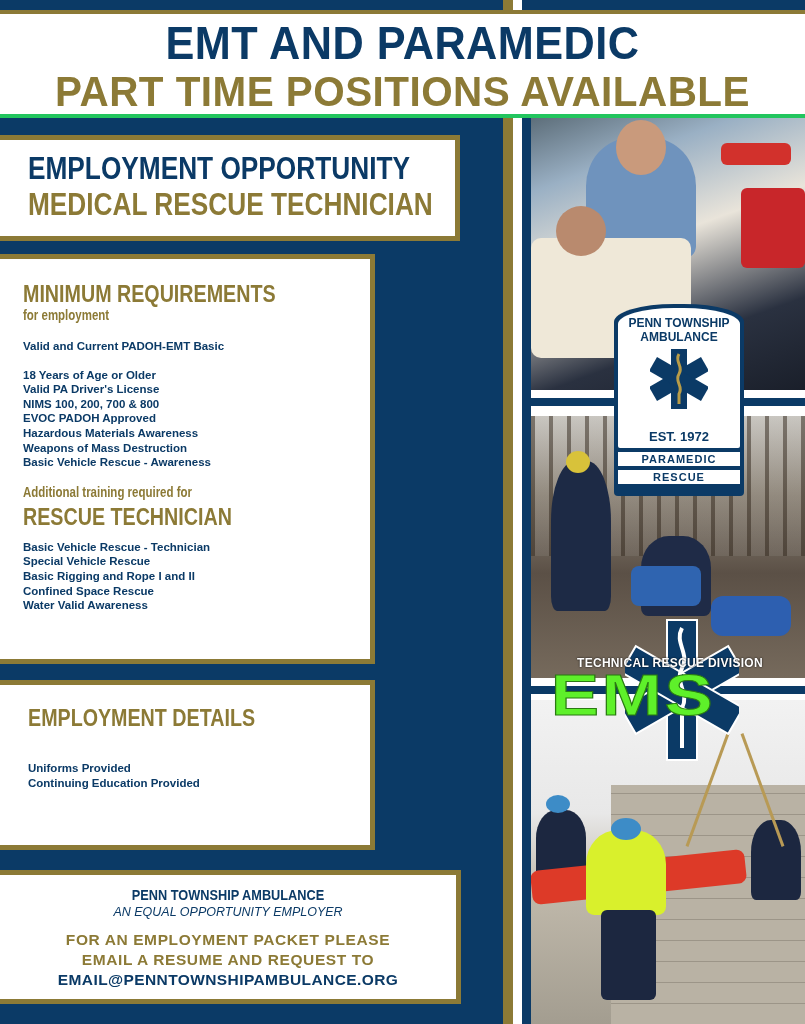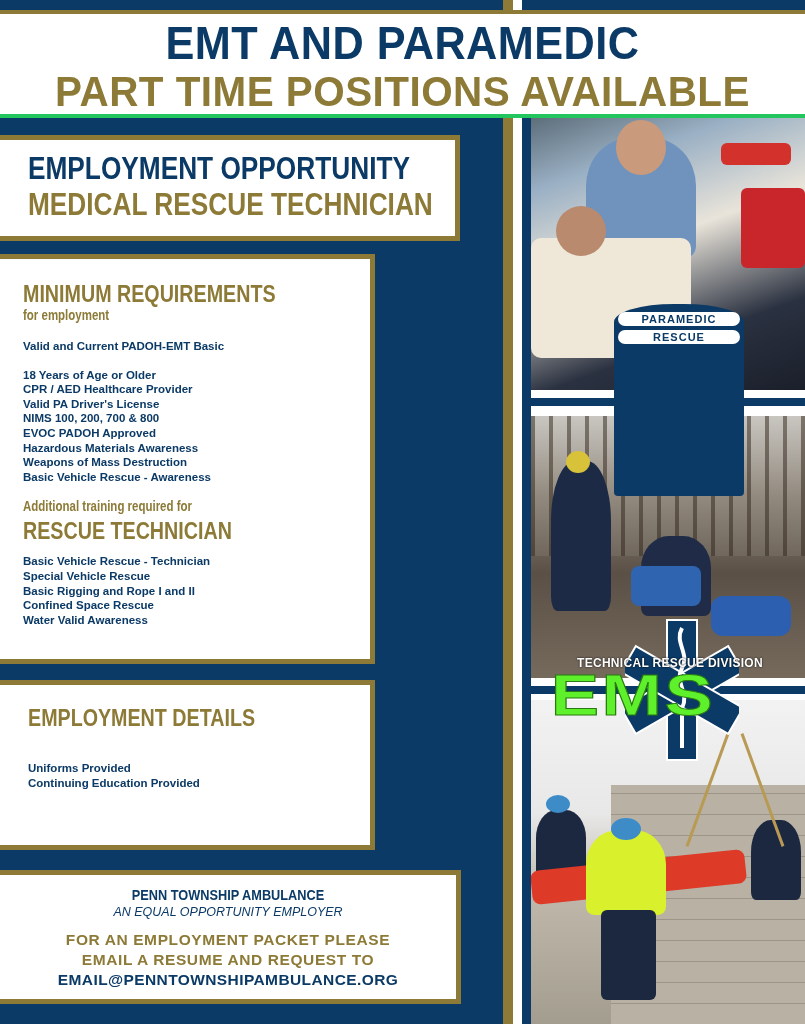--- a/index.html
+++ b/index.html
@@ -63,21 +63,21 @@
   
   .badge {
     position: absolute; left: 614px; top: 304px; width: 130px; height: 192px;
     background: #0b3a66; border-radius: 60px 60px 4px 4px / 18px 18px 4px 4px; padding: 4px;
   }
   .badge-inner { background:#fff; width:100%; height: 140px; border-radius: 56px 56px 2px 2px / 16px 16px 2px 2px; text-align:center; position: relative; }
   .badge .b1 { color:#0b3a66; font-weight:bold; font-size: 12px; padding-top: 8px; }
   .badge .b2 { color:#0b3a66; font-weight:bold; font-size: 12px; }
   .badge .star { position:absolute; left: 32px; top: 40px; }
   .badge .est { position:absolute; bottom: 4px; width:100%; color:#0b3a66; font-weight:bold; font-size: 13px; }
-  .badge .tab { background:#fff; color:#0b3a66; font-weight:bold; font-size: 11px; letter-spacing: 1px; margin-top: 4px; line-height: 14px; text-align:center;border-radius:7px; }
+  .badge .tab { background:#fff; color:#0b3a66; font-weight:bold; font-size: 11px; letter-spacing: 1px; margin-top: 4px; line-height: 14px; text-align:center; }
 
   
   .ems { position: absolute; left: 577px; top: 618px; width: 210px; height: 145px; }
   .ems .star { position: absolute; left: 48px; top: 0; }
   .ems .trd { position: absolute; top: 38px; width: 100%; color: #fff; font-weight: bold; font-size: 12px; text-shadow: 0 0 2px #000; letter-spacing: 0.3px; }
   .ems .word { position: absolute; top: 48px; width: 100%; color: #5ef02a; font-weight: bold; font-size: 58px; line-height: 58px; letter-spacing: 2px; transform: scaleX(1.25); -webkit-text-stroke: 1px #2a7a12; }
 </style>
 </head>
 <body>
 
@@ -116,20 +116,33 @@
   <div class="fig" style="left:0;top:160px;width:215px;height:34px;background:#dd3a28;border-radius:8px;transform:rotate(-6deg);"></div>
   <div class="fig" style="left:55px;top:130px;width:80px;height:85px;background:#d9f02c;"></div>
   <div class="fig" style="left:80px;top:118px;width:30px;height:22px;background:#3d8cc7;border-radius:50%;"></div>
   <div class="fig" style="left:70px;top:210px;width:55px;height:90px;background:#1c2740;border-radius:6px;"></div>
   <div class="fig" style="left:220px;top:120px;width:50px;height:80px;background:#1c2740;"></div>
   <div style="position:absolute;left:175px;top:30px;width:3px;height:120px;background:#b89a55;transform:rotate(20deg);"></div>
   <div style="position:absolute;left:230px;top:30px;width:3px;height:120px;background:#b89a55;transform:rotate(-20deg);"></div>
 </div>
 
 <div class="badge">
+  <div class="badge-inner">
+    <div class="b1">PENN TOWNSHIP</div>
+    <div class="b2">AMBULANCE</div>
+    <svg class="star" width="58" height="62" viewBox="0 0 58 62">
+      <g fill="#0b3a66" transform="translate(29 31)">
+        <rect x="-8" y="-30" width="16" height="60"></rect>
+        <rect x="-8" y="-30" width="16" height="60" transform="rotate(60)"></rect>
+        <rect x="-8" y="-30" width="16" height="60" transform="rotate(-60)"></rect>
+      </g>
+      <path d="M29 6 C24 14, 34 18, 29 26 C24 34, 34 38, 29 46 L29 56" stroke="#b89c48" stroke-width="3" fill="none"></path>
+    </svg>
+    <div class="est">EST. 1972</div>
+  </div>
   <div class="tab">PARAMEDIC</div>
   <div class="tab">RESCUE</div>
 </div>
 
 <div class="ems">
   <svg class="star" width="114" height="145" viewBox="0 0 114 145">
     <g fill="#0b3a66" stroke="#fff" stroke-width="2" transform="translate(57 72)">
       <rect x="-15" y="-70" width="30" height="140"></rect>
       <rect x="-15" y="-62" width="30" height="124" transform="rotate(60)"></rect>
       <rect x="-15" y="-62" width="30" height="124" transform="rotate(-60)"></rect>
@@ -153,21 +166,20 @@
 <div class="panel p-req">
   <div class="gold-h h-big">MINIMUM REQUIREMENTS</div>
   <div class="gold-h h-small">for employment</div>
   <div style="height:16px"></div>
   <ul class="list">
     <li>Valid and Current PADOH-EMT Basic</li>
   </ul>
   <div class="gap"></div>
   <ul class="list">
     <li>18 Years of Age or Older</li>
-    <li>CPR / AED Healthcare Provider</li>
     <li>Valid PA Driver's License</li>
     <li>NIMS 100, 200, 700 &amp; 800</li>
     <li>EVOC PADOH Approved</li>
     <li>Hazardous Materials Awareness</li>
     <li>Weapons of Mass Destruction</li>
     <li>Basic Vehicle Rescue - Awareness</li>
   </ul>
   <div style="height:14px"></div>
   <div class="gold-h h-small">Additional training required for</div>
   <div style="height:4px"></div>

